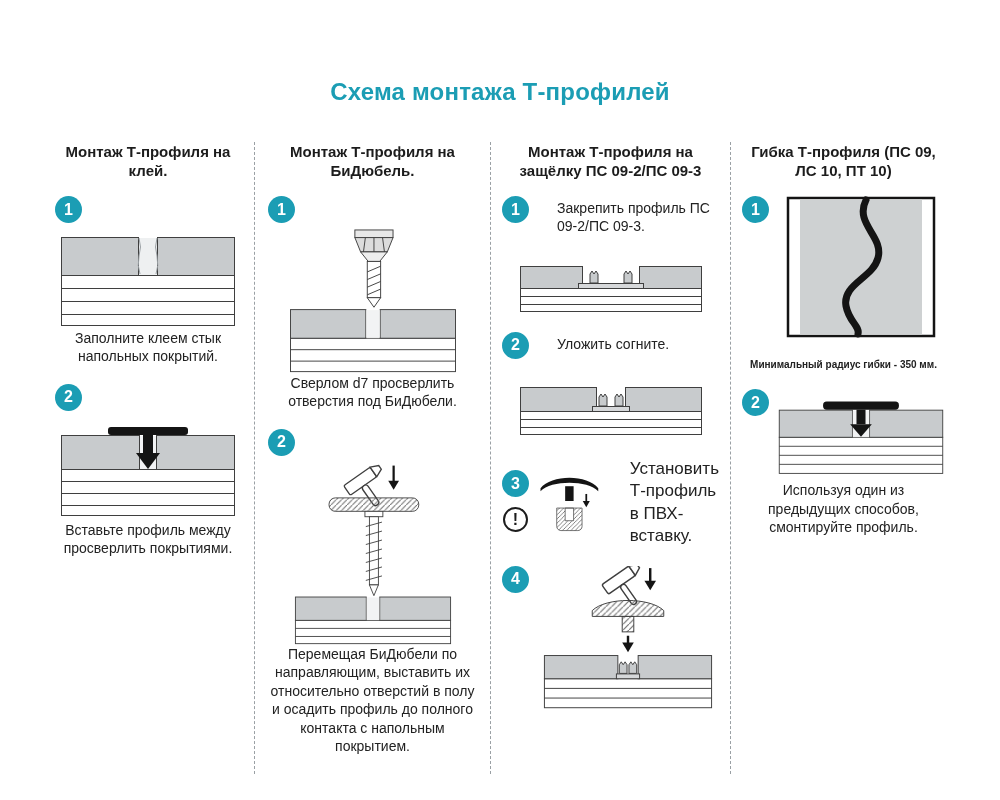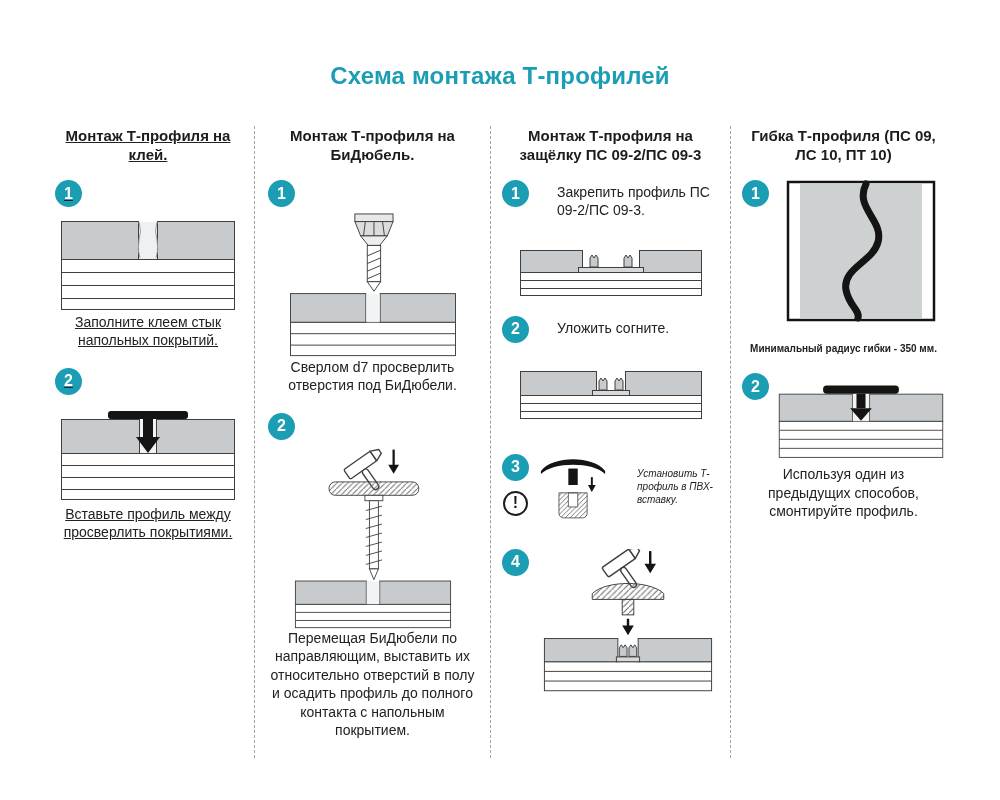--- a/index.html
+++ b/index.html
@@ -2,29 +2,29 @@
 <html style="--accent: #1b9db4;"><head>
 <meta charset="utf-8">
 <style>
   :root { --accent:#1b9db4; --ink:#141414; --line:#3f3f3f; --gray:#c8cbcd; }
   * { margin:0; padding:0; box-sizing:border-box; }
   html,body { background:#fff; }
   body {
     width:1000px; height:800px; overflow:hidden;
     font-family:"Liberation Sans", sans-serif; color:#222;
   }
-  .page { width:1000px; height:800px; padding-top:62px; }
+  .page { width:1000px; height:800px; padding-top:78px; }
   .title {
     text-align:center; color:var(--accent);
     font-size:24px; font-weight:bold; letter-spacing:.2px;
     margin-bottom:36px;
   }
   .columns { display:flex; width:916px; margin:0 auto; align-items:stretch; }
   .col { padding:0 11px; }
-  .col-1 { width:212px;text-decoration:underline; }
+  .col-1 { width:212px; }
   .col-2 { width:236px; border-left:1px dashed #9aa0a4; }
   .col-3 { width:240px; border-left:1px dashed #9aa0a4; }
   .col-4 { width:226px; border-left:1px dashed #9aa0a4; }
   .col-heading {
     font-size:15px; font-weight:bold; line-height:1.28;
     text-align:center; margin-bottom:14px; min-height:40px; color:#1c1c1c;
   }
   .step { margin-bottom:18px; }
   .stepnum {
     width:27px; height:27px; border-radius:50%;
@@ -39,21 +39,21 @@
   .caption.bold { font-weight:bold; font-size:10px; margin-top:20px; }
   .step-row { display:flex; gap:8px; align-items:flex-start; }
   .step-row.center { align-items:center; }
   .step-row .caption { margin-top:3px; text-align:left;margin-left:20px; }
   .badge-col { display:flex; flex-direction:column; align-items:center; gap:10px; flex:0 0 aupx; }
   .warnicon {
     width:25px; height:25px; border:2.5px solid #1c1c1c; border-radius:50%;
     display:flex; align-items:center; justify-content:center;
     font-weight:bold; font-size:16px; color:#1c1c1c;
   }
-  .caption.narrow { width:100px; font-size:10px;font-style:italic; }
+  .caption.narrow { width:100px; font-size:17px; }
   .mt6 { margin-top:6px; }
 </style>
 </head>
 <body>
 
 <div class="page">
   <h1 class="title">Схема монтажа Т-профилей</h1>
 
   <div class="columns">
 

